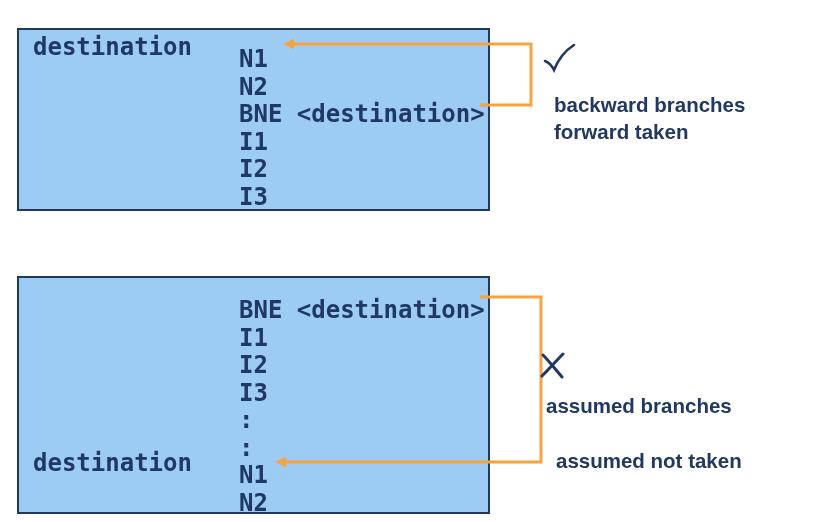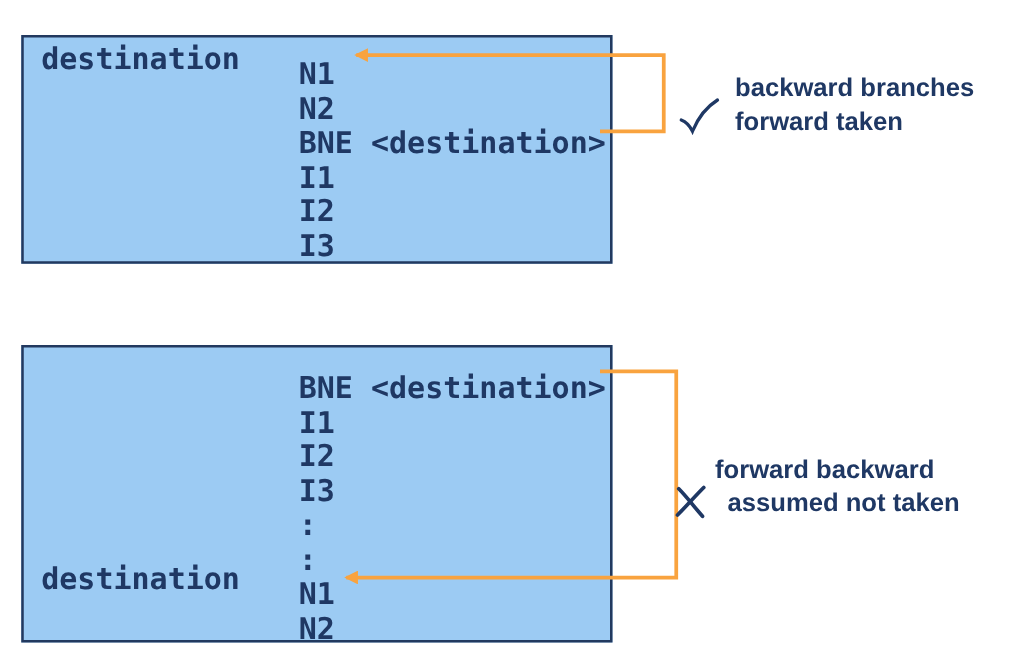--- a/index.html
+++ b/index.html
@@ -36,36 +36,37 @@
   .code-instr { flex: 1; margin-top: 12px; }
   .arrow-layer {
     position: absolute;
     left: 0; top: 0;
     width: 828px; height: 522px;
     pointer-events: none;
   }
   .annotation {
     position: absolute;
     display: flex;
-    align-items: flex-end;
+    align-items: flex-start;
     color: #1F3864;
+    flex-direction: column;
   }
   .annotation-top { left: 542px; top: 42px; }
   .annotation-bottom { left: 540px; top: 350px; }
   .mark-icon { flex: 0 0 auto; }
   .annotation-text {
     font-weight: bold;
     font-size: 20.5px;
     line-height: 27px;
     color: #1F3864;
     white-space: nowrap;
   }
   .annotation-top .annotation-text { margin-left: 12px; margin-top: 15px; }
   .annotation-bottom .annotation-text { margin-left: 6px; margin-top: 12px; }
-  .annotation-bottom .line2 { padding-left: 10px; }
+  .annotation-bottom .line2 { padding-left: 10px; margin-top: 28px; }
 </style>
 </head>
 <body>
 
 <div class="stage">
 
   <div class="code-box box-top">
     <div class="code-row">
       <span class="code-label">destination</span>
       <span class="code-instr">N1</span>
@@ -146,18 +147,18 @@
       <div class="line2">forward taken</div>
     </div>
   </div>
 
   <div class="annotation annotation-bottom">
     <svg class="mark-icon" width="26" height="30" viewBox="0 0 26 30" xmlns="http://www.w3.org/2000/svg">
       <path d="M3 5 C9 11, 15 19, 22 27" fill="none" stroke="#1F3864" stroke-width="3" stroke-linecap="round"></path>
       <path d="M23 4 C16 11, 9 19, 2 26" fill="none" stroke="#1F3864" stroke-width="3" stroke-linecap="round"></path>
     </svg>
     <div class="annotation-text">
-      <div class="line1">forward backward</div>
+      <div class="line1">assumed branches</div>
       <div class="line2">assumed not taken</div>
     </div>
   </div>
 
 </div>
 
 </body></html>

